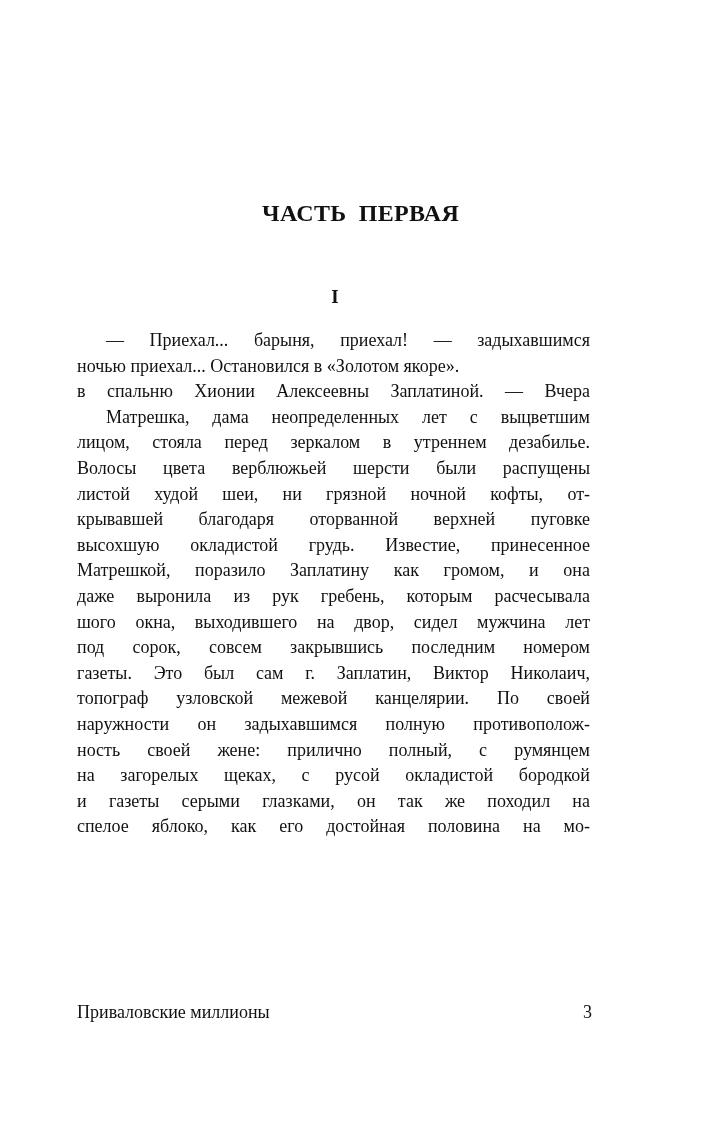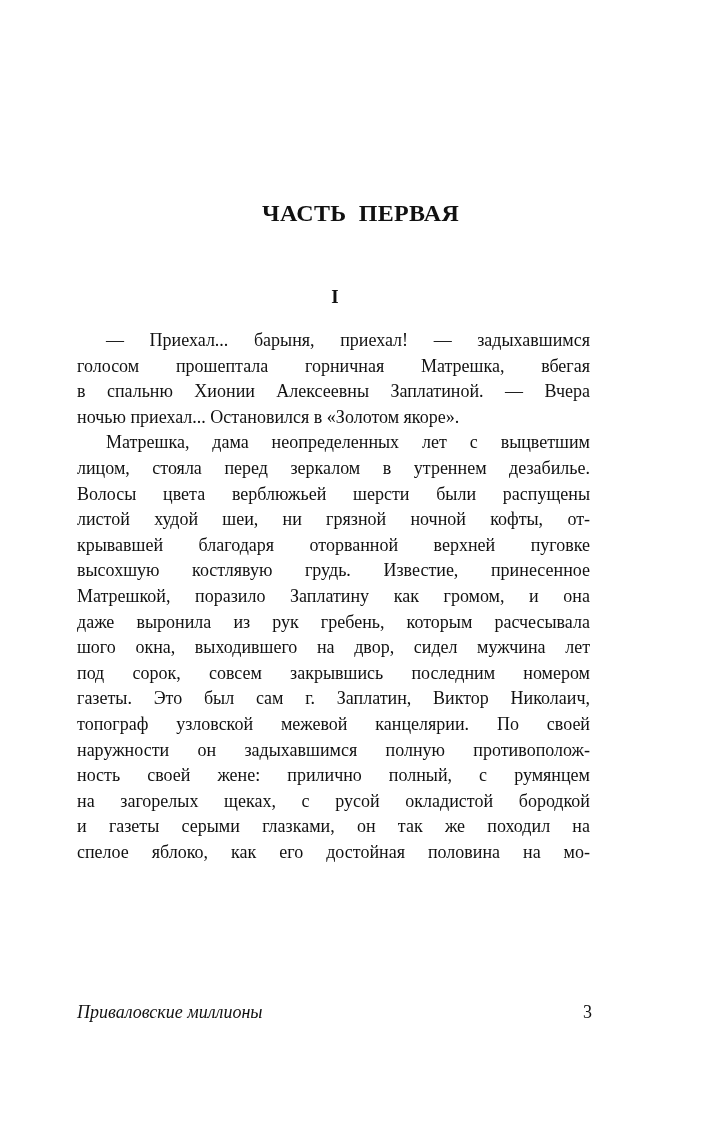--- a/index.html
+++ b/index.html
@@ -24,45 +24,44 @@
     }
     .line {
       display: block; white-space: nowrap;
       text-align: justify; text-align-last: justify;
       height: 25.6px;
     }
     .line.indent { padding-left: 29px; }
     .line.last { text-align-last: left; }
     .footer-title {
       position: absolute; top: 1002px; left: 77px;
-      font-style: italic; font-size: 18px;
+      font-size: 18px;
     }
     .page-number {
       position: absolute; top: 1002px; left: 580px; width: 12px;
       font-size: 18px; text-align: right;
     }
   </style>
 </head>
 <body>
 
 <div class="page">
   <div class="part-title">ЧАСТЬ ПЕРВАЯ</div>
   <div class="chapter-num">I</div>
 
   <div class="body-text" id="body-lines">
       <span class="line indent">— Приехал... барыня, приехал! — задыхавшимся</span>
-      <span class="line">голосом прошептала горничная Матрешка, вбегая</span>
+      <span class="line last">ночью приехал... Остановился в «Золотом якоре».</span>
       <span class="line">в спальню Хионии Алексеевны Заплатиной. — Вчера</span>
-      <span class="line last">ночью приехал... Остановился в «Золотом якоре».</span>
       <span class="line indent">Матрешка, дама неопределенных лет с выцветшим</span>
       <span class="line">лицом, стояла перед зеркалом в утреннем дезабилье.</span>
       <span class="line">Волосы цвета верблюжьей шерсти были распущены</span>
       <span class="line">листой худой шеи, ни грязной ночной кофты, от-</span>
       <span class="line">крывавшей благодаря оторванной верхней пуговке</span>
-      <span class="line">высохшую костлявую грудь. Известие, принесенное</span>
+      <span class="line">высохшую окладистой грудь. Известие, принесенное</span>
       <span class="line">Матрешкой, поразило Заплатину как громом, и она</span>
       <span class="line">даже выронила из рук гребень, которым расчесывала</span>
       <span class="line">шого окна, выходившего на двор, сидел мужчина лет</span>
       <span class="line">под сорок, совсем закрывшись последним номером</span>
       <span class="line">газеты. Это был сам г. Заплатин, Виктор Николаич,</span>
       <span class="line">топограф узловской межевой канцелярии. По своей</span>
       <span class="line">наружности он задыхавшимся полную противополож-</span>
       <span class="line">ность своей жене: прилично полный, с румянцем</span>
       <span class="line">на загорелых щеках, с русой окладистой бородкой</span>
       <span class="line">и газеты серыми глазками, он так же походил на</span>

